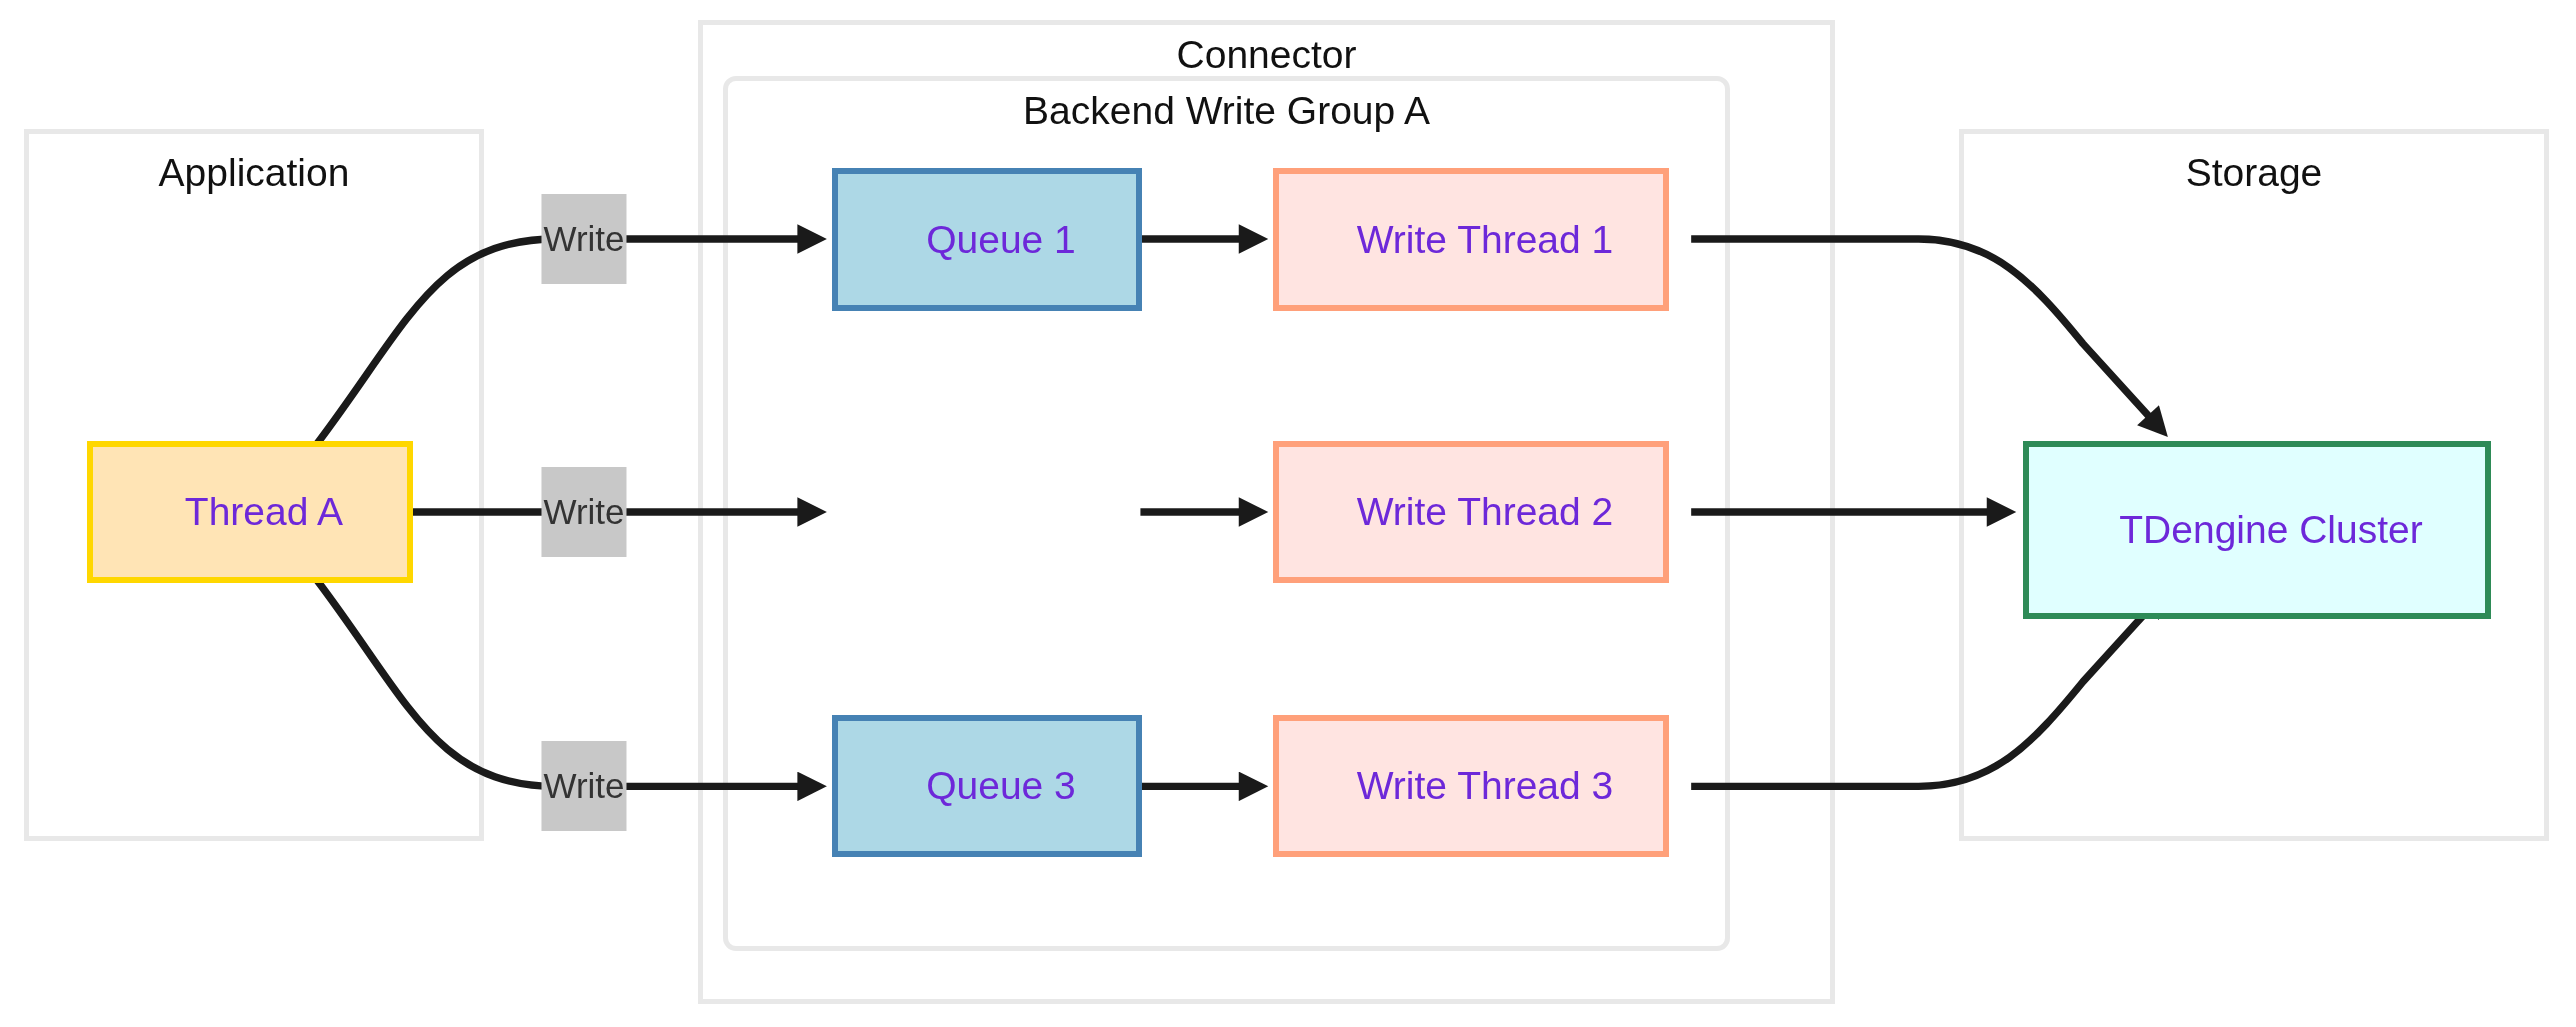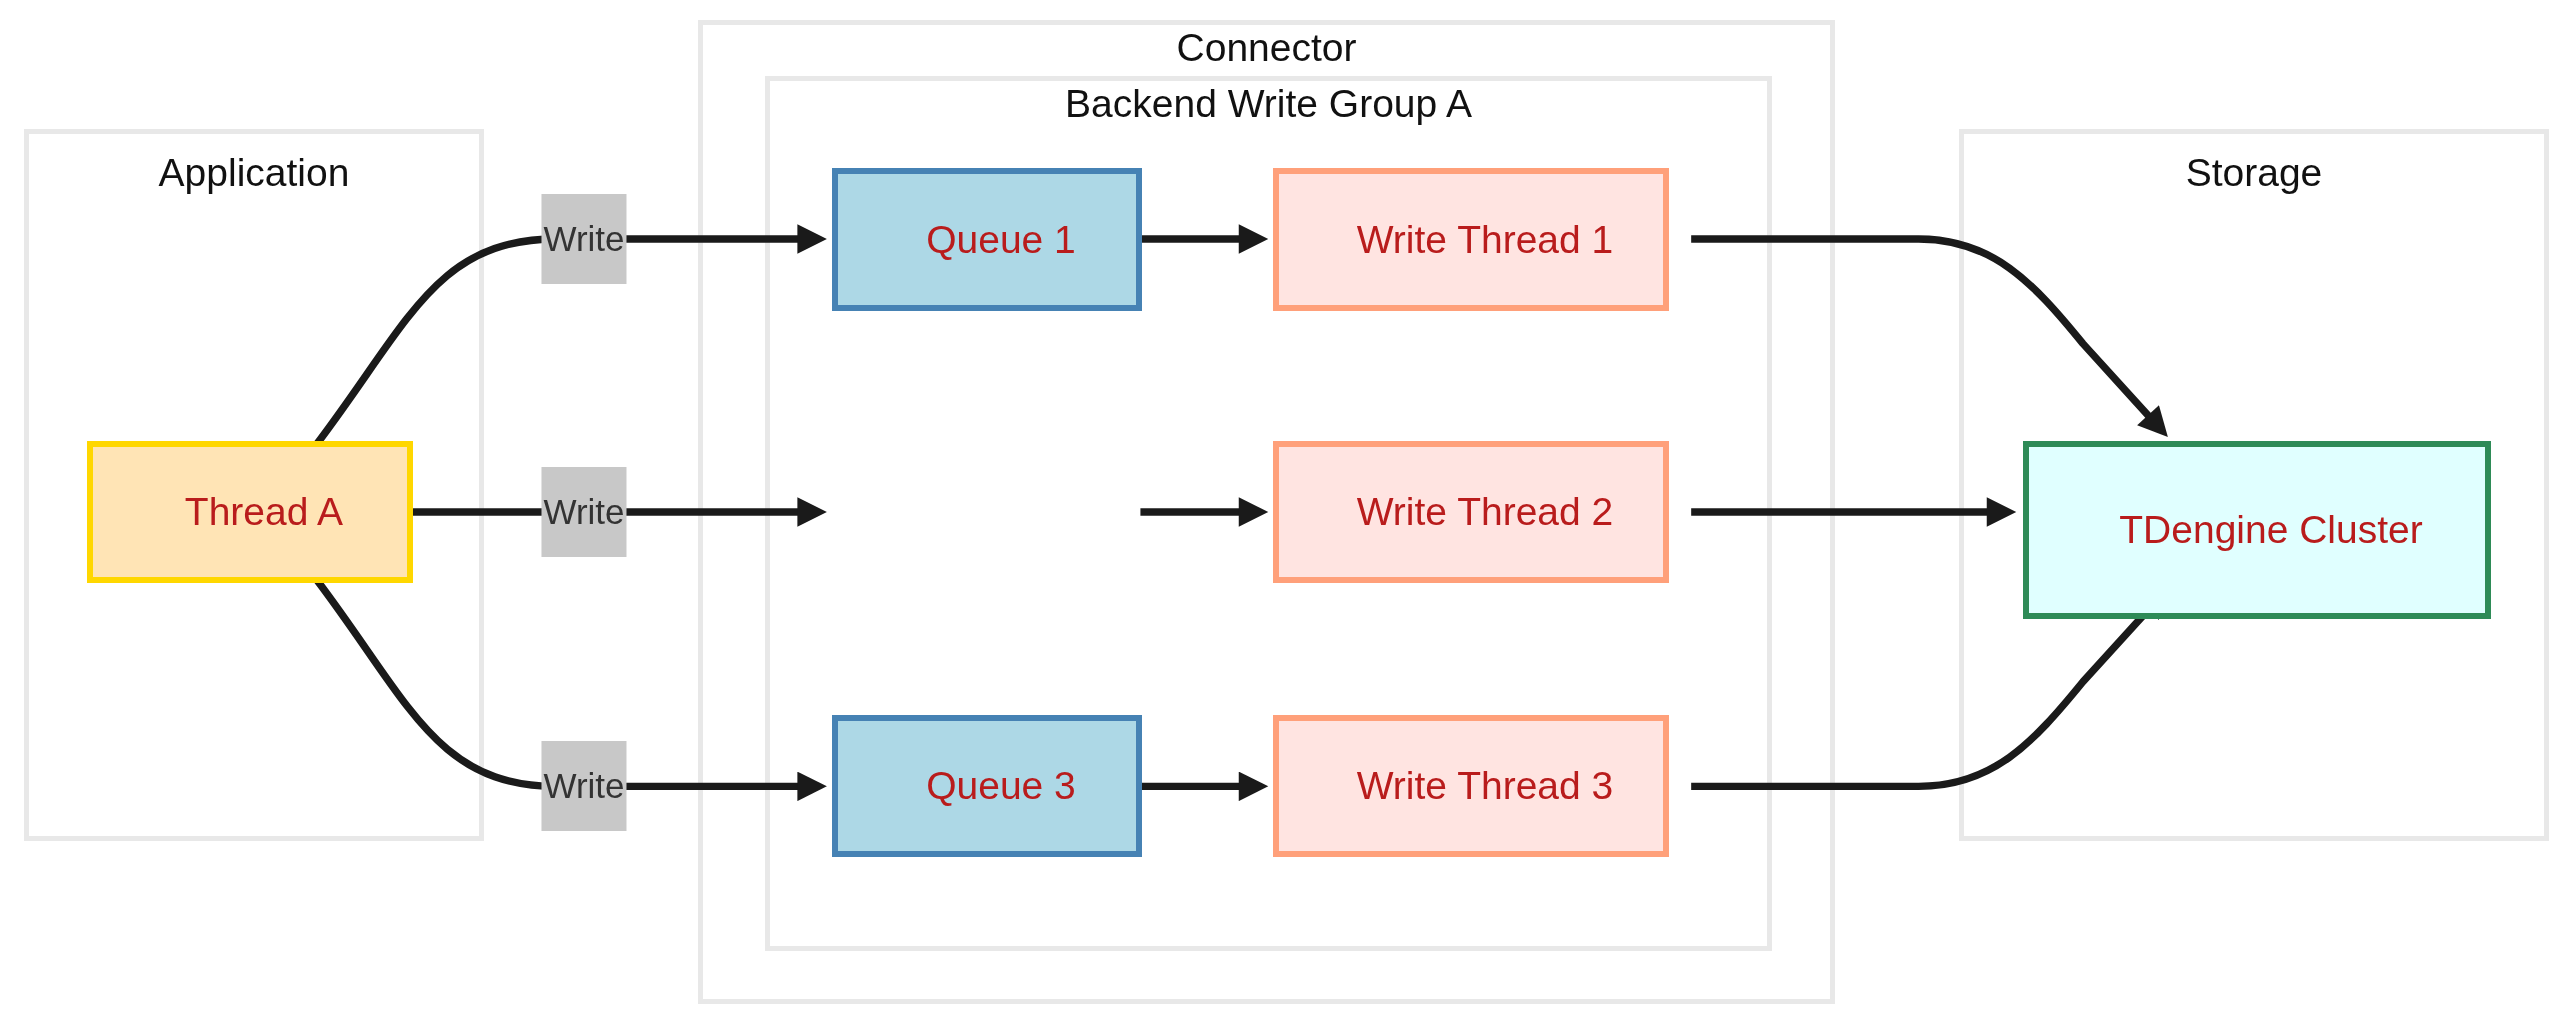--- a/index.html
+++ b/index.html
@@ -7,35 +7,35 @@
        font-family:"Liberation Sans", sans-serif;}
   .stage{position:absolute;inset:0;width:2576px;height:1028px;}
 
   
   .cluster{position:absolute;box-sizing:border-box;background:#ffffff;
            border:5.4px solid #e8e8e8;}
   .cluster-title{width:100%;text-align:center;font-size:39px;color:#111111;
                  font-weight:400;}
   .c-app{left:24px;top:129px;width:460px;height:712px;}
   .c-conn{left:698px;top:20px;width:1137px;height:984px;}
-  .c-backend{left:765px;top:76px;width:1007px;height:875px;}
+  .c-backend{left:723px;top:76px;width:1007px;height:875px;border-radius:13px;}
   .c-storage{left:1959px;top:129px;width:590px;height:712px;}
   .pad-lg{padding-top:17.4px;}
-  .pad-sm{padding-top:1px;}
+  .pad-sm{padding-top:8px;}
 
   
   svg.edges{position:absolute;left:0;top:0;z-index:5;}
   svg.edges path{fill:none;stroke:#1a1a1a;stroke-width:11;
                  stroke-linejoin:round;}
   #arrowhead path{fill:#1a1a1a;stroke:none;}
 
   
   .node{position:absolute;box-sizing:border-box;z-index:10;
         display:flex;align-items:center;justify-content:center;
-        font-size:39px;color:#b91c1c;padding-left:28px;}
+        font-size:39px;color:#6d28d9;padding-left:28px;}
   .n-thread{left:87px;top:441px;width:326px;height:142px;
             background:#ffe4b5;border:6.7px solid #ffd700;}
   .n-queue{left:832px;width:310px;height:142px;
            background:#add8e6;border:6.7px solid #4682b4;}
   .n-writer{left:1273px;width:396px;height:142px;
             background:#ffe4e1;border:6.7px solid #ffa07a;}
   .n-td{left:2023px;top:441px;width:468px;height:178px;
         background:#e0ffff;border:6.7px solid #2e8b57;}
   .row1{top:168px;height:143px;}
   .row2{top:441px;}

